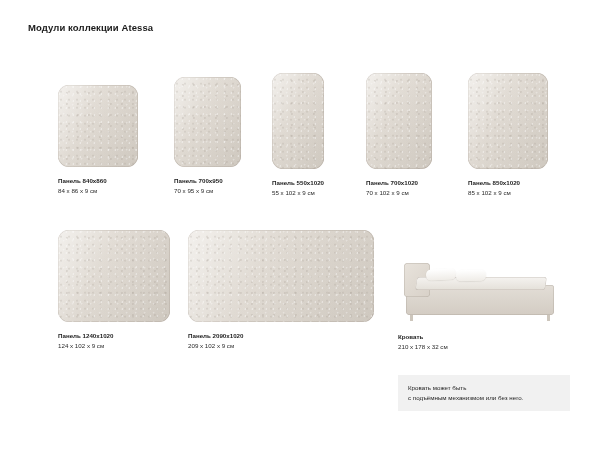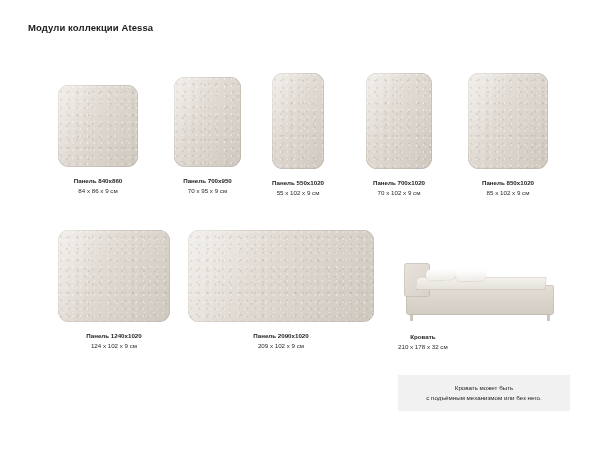--- a/index.html
+++ b/index.html
@@ -12,21 +12,20 @@
     background: #ffffff;
     font-family: "Liberation Sans", sans-serif;
     overflow: hidden;
     position: relative;
   }
   .page {
     position: relative;
     width: 600px;
     height: 400px;
     box-sizing: border-box;
-    text-align: center;
   }
   .title {
     position: absolute;
     left: 28px;
     top: 22px;
     font-size: 9.5px;
     font-weight: bold;
     color: #1a1a1a;
     letter-spacing: 0.1px;
   }

